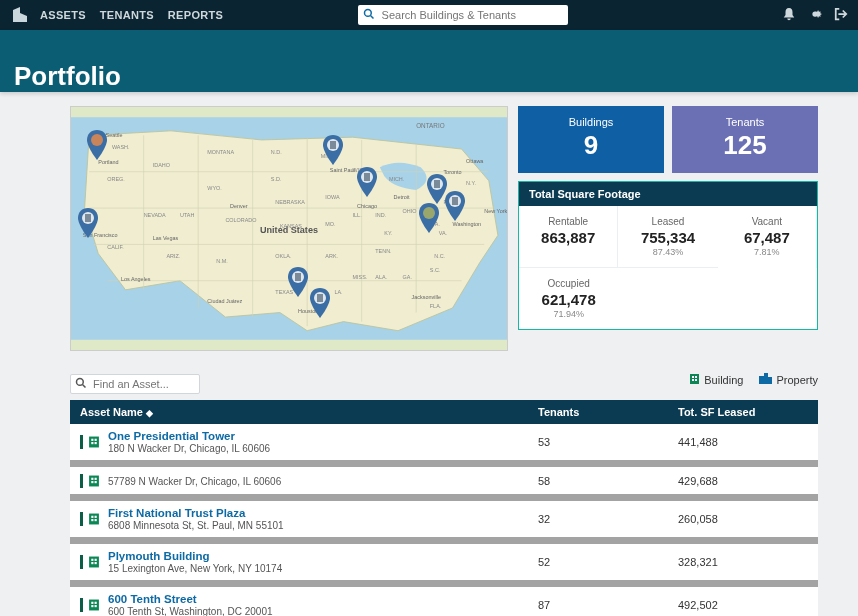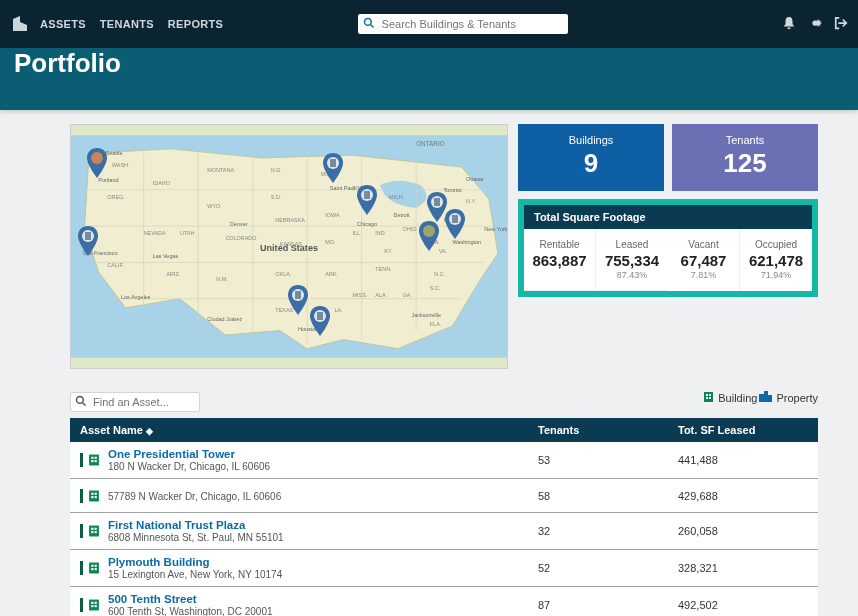--- a/index.html
+++ b/index.html
@@ -1,65 +1,65 @@
 <!DOCTYPE html>
 <html><head>
 <meta charset="utf-8">
 <style>
   * { box-sizing: border-box; margin: 0; padding: 0; }
   body { font-family: "Helvetica Neue", Arial, sans-serif; background: #eef0f2; width: 858px; height: 616px; overflow: hidden; font-size: 12px; color: #333; }
   
-  .topnav { background: #0b2431; height: 48px; display: flex; align-items: center; padding: 0 10px; color: #cfd8dc; }
+  .topnav { background: #0b2431; height: 30px; display: flex; align-items: center; padding: 0 10px; color: #cfd8dc; }
   .logo { width: 20px; height: 20px; display: flex; align-items: center; justify-content: center; margin-right: 10px; }
   .navlinks { display: flex; gap: 14px; font-size: 11px; font-weight: 600; letter-spacing: 0.3px; }
   .navlinks span { cursor: pointer; }
   .searchbox { margin-left: auto; margin-right: auto; position: relative; left: -40px; }
   .searchbox input { width: 210px; height: 20px; border: none; border-radius: 2px; padding: 0 6px 0 24px; font-size: 11px; }
   .searchbox .sicon { position: absolute; left: 5px; top: 3px; color: #0d6aa5; }
   .righticons { display: flex; gap: 12px; align-items: center; color: #cfd8dc; }
   .righticons span { cursor: pointer; }
   
-  .pagehead { background: #0a5d73; color: #fff; height: 62px; display: flex; align-items: flex-start; padding: 0 14px; box-shadow: 0 2px 4px rgba(0,0,0,0.15); }
+  .pagehead { background: #0a5d73; color: #fff; height: 62px; display: flex; align-items: flex-end; padding: 0 14px; box-shadow: 0 2px 4px rgba(0,0,0,0.15); }
   .pagehead h1 { font-size: 26px; font-weight: 700; }
   .userblk { margin-left: auto; text-align: right; font-size: 11px; line-height: 1.3; }
   
   .content { padding: 14px 40px 0 70px; }
   .toprow { display: flex; gap: 10px; }
   .mapbox { flex: 1; height: 245px; background: #dfe9c8; position: relative; border: 1px solid #ccc; overflow: hidden; }
   .mapbox svg { width: 100%; height: 100%; }
   .sidecards { width: 300px; display: flex; flex-direction: column; gap: 8px; }
   .twoCards { display: flex; gap: 8px; }
   .cardA { flex: 1; color: #fff; text-align: center; padding: 10px 0 12px; }
   .cardA .lbl { font-size: 11px; }
   .cardA .val { font-size: 26px; font-weight: 700; margin-top: 2px; }
   .cBlue { background: #0f5fa5; }
   .cPurple { background: #6b70b5; }
-  .sqpanel { background: #fff; border: 6px solid #14b8a6; }
+  .sqpanel { background: #fff; border: 1px solid #14b8a6; }
   .sqhead { background: #0b3b52; color: #fff; font-size: 11px; font-weight: 600; padding: 6px 10px; }
-  .sqgrid { display: grid; grid-template-columns: 1fr 1fr 1fr 1fr; }
+  .sqgrid { display: grid; grid-template-columns: 1fr 1fr 1fr; }
   .sqcell { text-align: center; padding: 10px 4px; border-right: 1px solid #eceff1; border-bottom: 1px solid #eceff1; }
   .sqcell:nth-child(2n) { border-right: none; }
   .sqcell:nth-child(n+3) { border-bottom: none; }
   .sqcell .t { font-size: 10px; color: #666; }
   .sqcell .v { font-size: 15px; font-weight: 700; color: #222; margin-top: 2px; }
   .sqcell .p { font-size: 9px; color: #888; margin-top: 1px; }
   
   .findrow { margin-top: 14px; display: flex; align-items: center; }
   .findbox { position: relative; margin-top: 9px; }
   .findbox input { width: 130px; height: 20px; border: 1px solid #d0d6da; border-radius: 2px; padding: 0 6px 0 22px; font-size: 11px; background: #fff; }
   .findbox .ficon { position: absolute; left: 5px; top: 3px; color: #555; }
-  .legend { margin-left: auto; display: flex; gap: 2px; font-size: 11px; color: #333; align-items: center; }
+  .legend { margin-left: auto; display: flex; gap: 16px; font-size: 11px; color: #333; align-items: center; }
   .legbox { display: flex; gap: 4px; align-items: center; }
   .assettable { margin-top: 6px; background: #fff; }
   .atHead { display: flex; background: #0b3b52; color: #fff; font-size: 11px; font-weight: 600; padding: 6px 10px; }
   .colA { flex: 1; }
   .colB { width: 140px; }
   .colC { width: 130px; }
   .sortarr { margin-left: 3px; font-size: 9px; }
-  .arow { display: flex; padding: 6px 10px; border-bottom: 1px solid #a3a3a3; align-items: center; min-height: 34px; }
+  .arow { display: flex; padding: 6px 10px; border-bottom: 7px solid #a3a3a3; align-items: center; min-height: 34px; }
   .iconcell { width: 20px; display: flex; align-items: center; justify-content: center; border-left: 3px solid #0b5d45; padding-left: 4px; margin-right: 8px; }
   .bldgmini { width: 12px; height: 14px; }
   .aname { color: #0d6aa5; font-weight: 600; font-size: 11.5px; }
   .aaddr { font-size: 10px; color: #555; margin-top: 1px; }
   .arow .colB, .arow .colC { font-size: 11px; color: #333; }
   
   .pin { position: absolute; width: 24px; height: 30px; transform: translate(-50%, -100%); }
 </style>
 </head>
 <body>
@@ -393,21 +393,21 @@
       <div class="iconcell">
           <svg class="bldgmini" viewBox="0 0 11 12">
             <rect x="1" y="1" width="9" height="10" fill="#0a8754"></rect>
             <rect x="3" y="3" width="2" height="2" fill="#fff"></rect>
             <rect x="6" y="3" width="2" height="2" fill="#fff"></rect>
             <rect x="3" y="6" width="2" height="2" fill="#fff"></rect>
             <rect x="6" y="6" width="2" height="2" fill="#fff"></rect>
           </svg>
         </div>
       <div class="colA">
-        <div class="aname">500 Tenth Street</div>
+        <div class="aname">600 Tenth Street</div>
         <div class="aaddr">600 Tenth St, Washington, DC 20001</div>
       </div>
       <div class="colB">87</div>
       <div class="colC">492,502</div>
     </div>
 
   </div>
 </div>
 
 </body></html>

